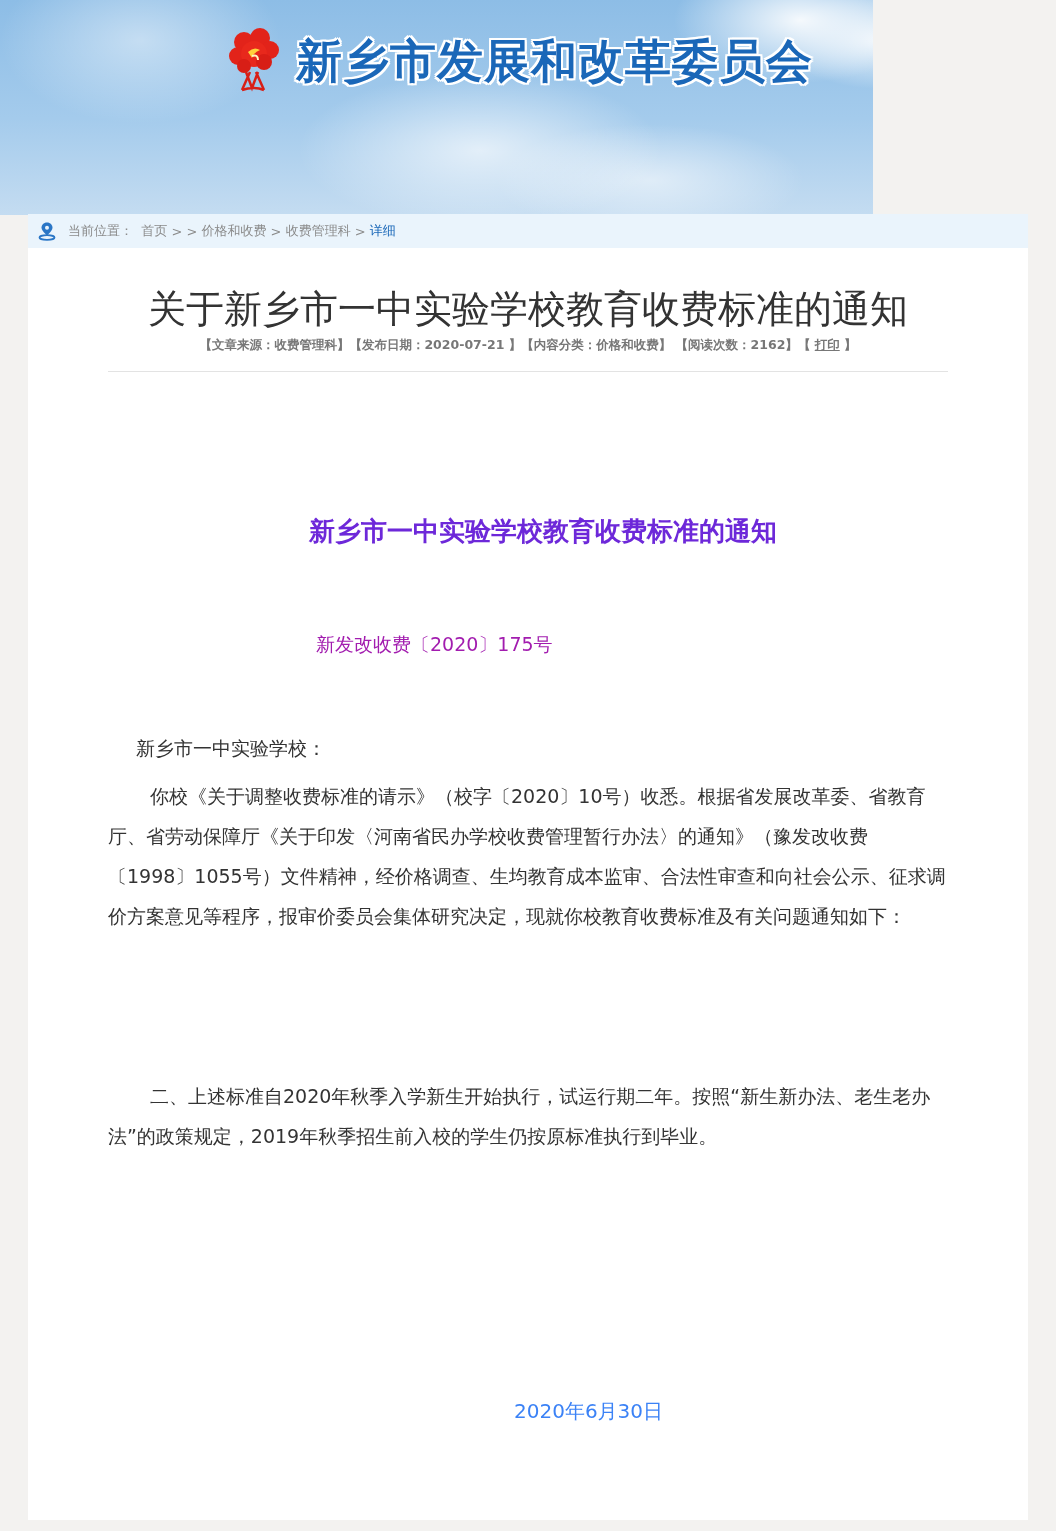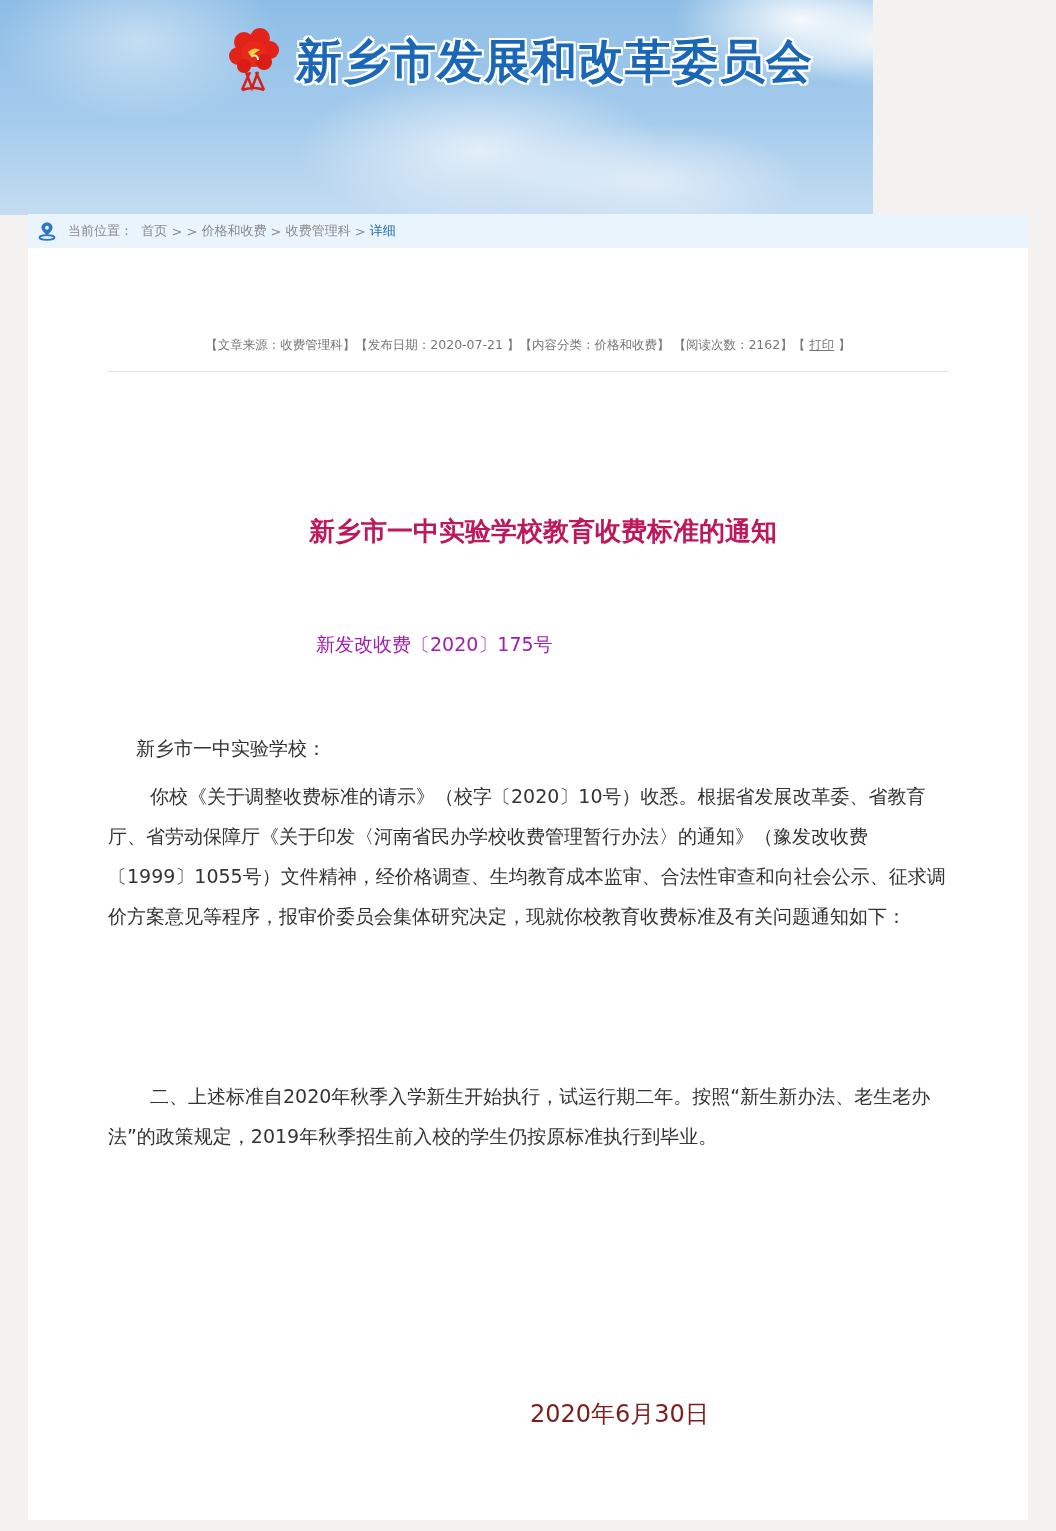--- a/index.html
+++ b/index.html
@@ -69,36 +69,37 @@
       letter-spacing: 0px;
     }
     .meta {
       position: absolute;
       left: 0; top: 123px;
       width: 1000px;
       text-align: center;
       font-size: 12.5px;
       color: #777;
       white-space: pre;
+      font-weight: bold;
     }
     .meta .print { text-decoration: underline; cursor: pointer; color: #777; }
     .divider {
       position: absolute;
       left: 80px; top: 157px;
       width: 840px; height: 1px;
       background: #e3e3e3;
     }
     .doc-title {
       position: absolute;
       left: 0; top: 300px;
       width: 1000px;
       text-align: center;
       font-size: 26px;
       font-weight: bold;
-      color: #be185d;
+      color: #6d28d9;
       padding-left: 30px;
     }
     .doc-number {
       position: absolute;
       left: 288px; top: 418px;
       font-size: 19px;
       color: #a21caf;
     }
     .body-text {
       position: absolute;
@@ -110,23 +111,22 @@
     }
     .salutation { top: 514px; left: 108px; }
     .para { text-indent: 42px; }
     .p1 { top: 562px; }
     .p2 { top: 772px; }
     .p3 { top: 862px; }
     .p4 { top: 952px; }
     .sign-date {
       position: absolute;
       left: 486px; top: 1184px;
-      font-size: 24px;
-      color: #7f1d1d;
-      margin-left: 16px;
+      font-size: 20px;
+      color: #3b82f6;
     }
   </style>
 </head>
 <body>
 
 <div class="header">
   <div class="logo">
     <svg class="logo-emblem" viewBox="0 0 52 66">
       <circle cx="16" cy="14" r="10" fill="#e2231a"></circle>
       <circle cx="32" cy="10" r="10" fill="#e2231a"></circle>
@@ -154,28 +154,29 @@
     <span>  </span>
     <span class="crumb-link">首页</span>
     <span> &gt; &gt; </span>
     <span class="crumb-link">价格和收费</span>
     <span> &gt; </span>
     <span class="crumb-link">收费管理科</span>
     <span> &gt; </span>
     <span class="current">详细</span>
   </div>
 
+  <h1 class="article-title">关于新乡市一中实验学校教育收费标准的通知</h1>
 
   <div class="meta"><span>【文章来源：收费管理科】</span><span>【发布日期：2020-07-21 】</span><span>【内容分类：价格和收费】</span> <span>【阅读次数：2162】</span><span>【 </span><span class="print">打印</span><span> 】</span></div>
 
   <div class="divider"></div>
 
   <div class="doc-title">新乡市一中实验学校教育收费标准的通知</div>
 
   <div class="doc-number">新发改收费〔2020〕175号</div>
 
   <div class="body-text salutation">新乡市一中实验学校：</div>
 
-  <p class="body-text para p1">你校《关于调整收费标准的请示》（校字〔2020〕10号）收悉。根据省发展改革委、省教育厅、省劳动保障厅《关于印发〈河南省民办学校收费管理暂行办法〉的通知》（豫发改收费〔1999〕1055号）文件精神，经价格调查、生均教育成本监审、合法性审查和向社会公示、征求调价方案意见等程序，报审价委员会集体研究决定，现就你校教育收费标准及有关问题通知如下：</p>
+  <p class="body-text para p1">你校《关于调整收费标准的请示》（校字〔2020〕10号）收悉。根据省发展改革委、省教育厅、省劳动保障厅《关于印发〈河南省民办学校收费管理暂行办法〉的通知》（豫发改收费〔1998〕1055号）文件精神，经价格调查、生均教育成本监审、合法性审查和向社会公示、征求调价方案意见等程序，报审价委员会集体研究决定，现就你校教育收费标准及有关问题通知如下：</p>
   <p class="body-text para p3">二、上述标准自2020年秋季入学新生开始执行，试运行期二年。按照“新生新办法、老生老办法”的政策规定，2019年秋季招生前入校的学生仍按原标准执行到毕业。</p>
 
   <div class="sign-date">2020年6月30日</div>
 </div>
 
 </body></html>

